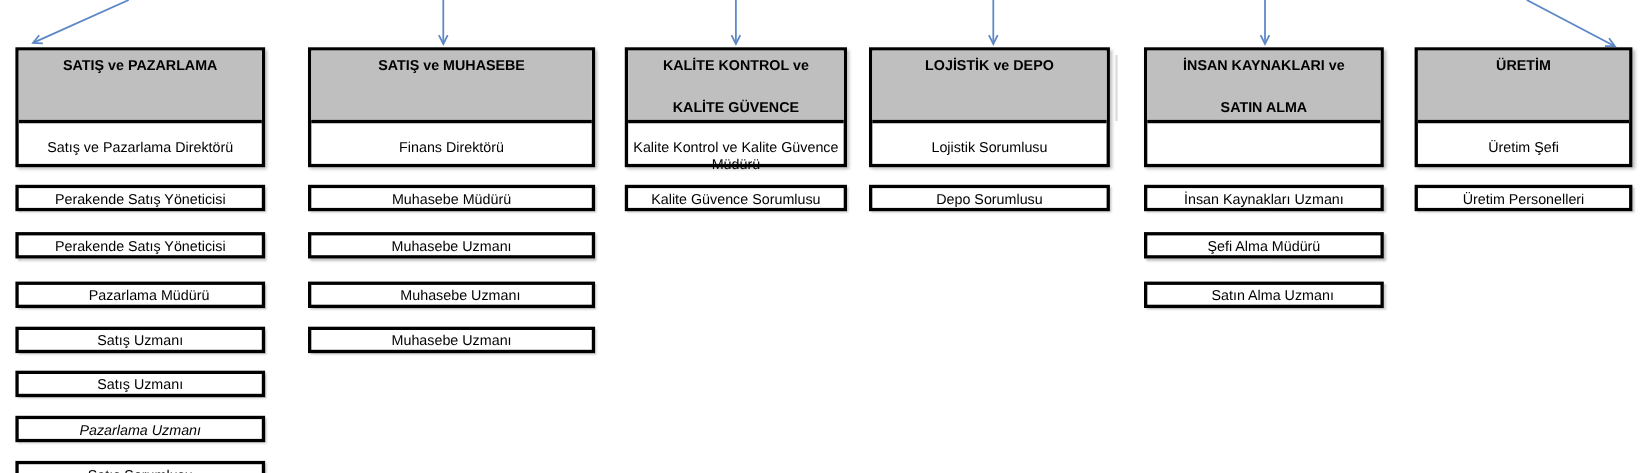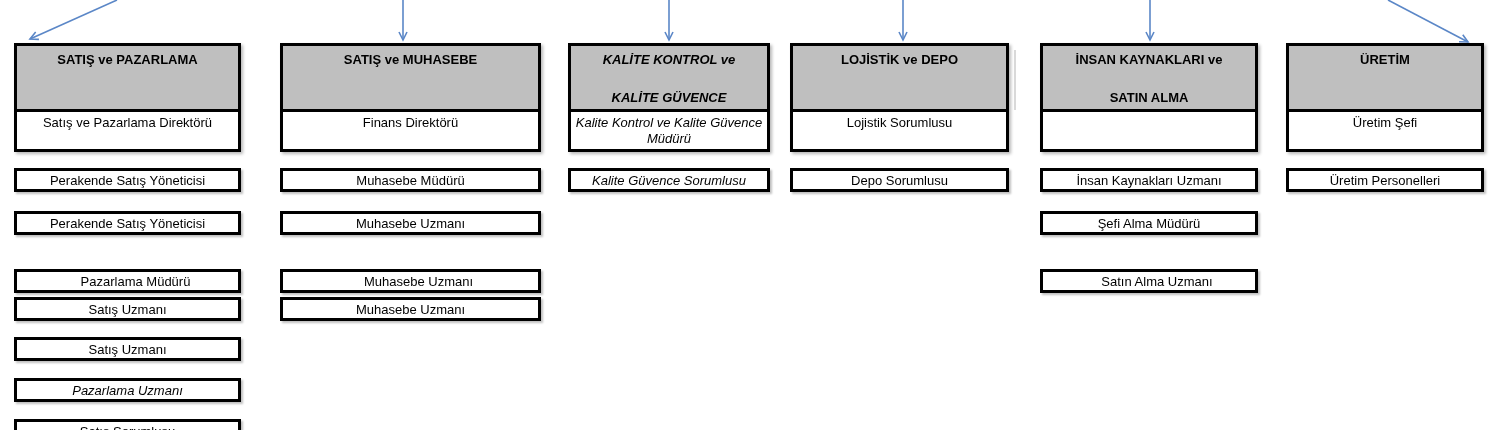--- a/index.html
+++ b/index.html
@@ -39,37 +39,37 @@
     display:flex;flex-direction:column;
     justify-content:space-between;align-items:center;
     padding:7px 2px 4px 2px;
     font-weight:bold;font-size:13px;
     text-align:right;line-height:1.1;
   }
   .dept-header span:empty{display:none;}
   .dept-head-role{
     height:37px;
     display:flex;align-items:flex-start;justify-content:center;
-    padding-top:3px;
+    padding-top:14px;
     font-size:13px;text-align:center;line-height:1.25;
   }
   .role-box{
     position:absolute;left:0;right:0;
     height:24px;
     border:3px solid var(--box-border);
     background:var(--box-fill);
     display:flex;align-items:center;justify-content:center;
     font-size:13px;text-align:center;white-space:nowrap;
     box-shadow:2px 2px 2px rgba(0,0,0,0.25);
   }
-  .r0{top:168px;} .r1{top:211px;} .r2{top:269px;padding-left:16px;} .r3{top:297px;}
+  .r0{top:168px;} .r1{top:211px;} .r2{top:256px;padding-left:16px;} .r3{top:297px;}
   .r4{top:337px;} .r5{top:378px;font-style:italic;} .r6{top:419px;}
   .c0{left:14px;width:227px;}
   .c1{left:280px;width:261px;}
-  .c2{left:568px;width:202px;font-style:italic;}
+  .c2{left:568px;width:202px;}
   .c3{left:790px;width:219px;}
   .c4{left:1040px;width:218px;}
   .c5{left:1286px;width:198px;}
   .artifact{
     position:absolute;left:1014px;top:50px;width:2px;height:60px;
     background:#d9d9d9;
   }
 </style>
 </head>
 <body>

